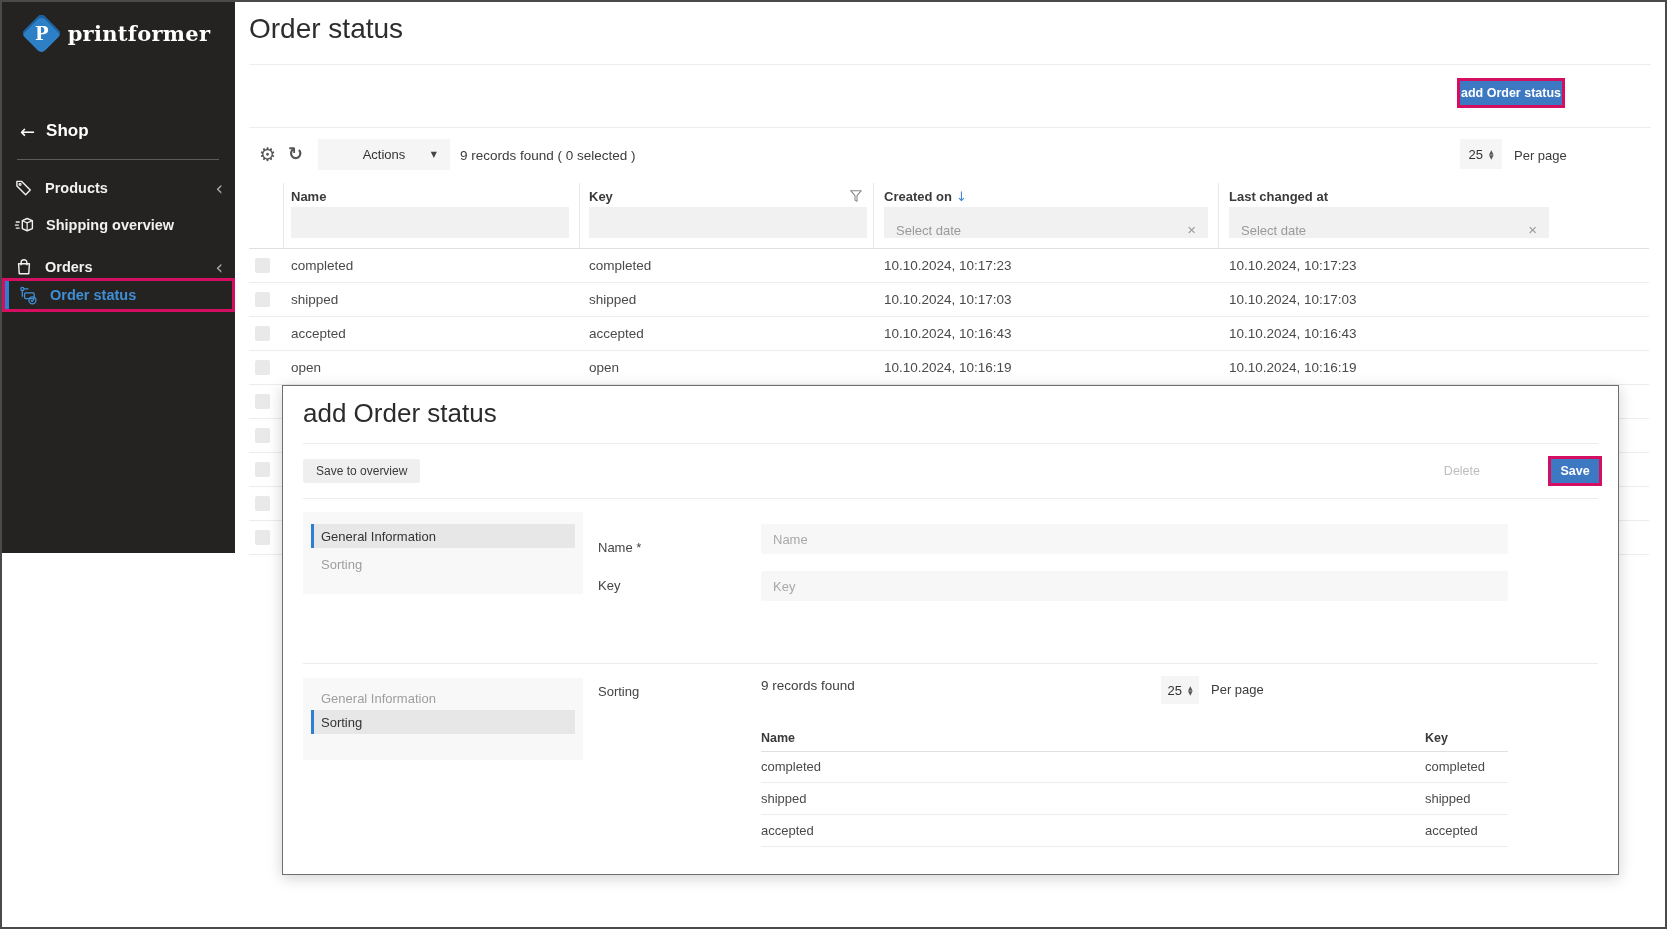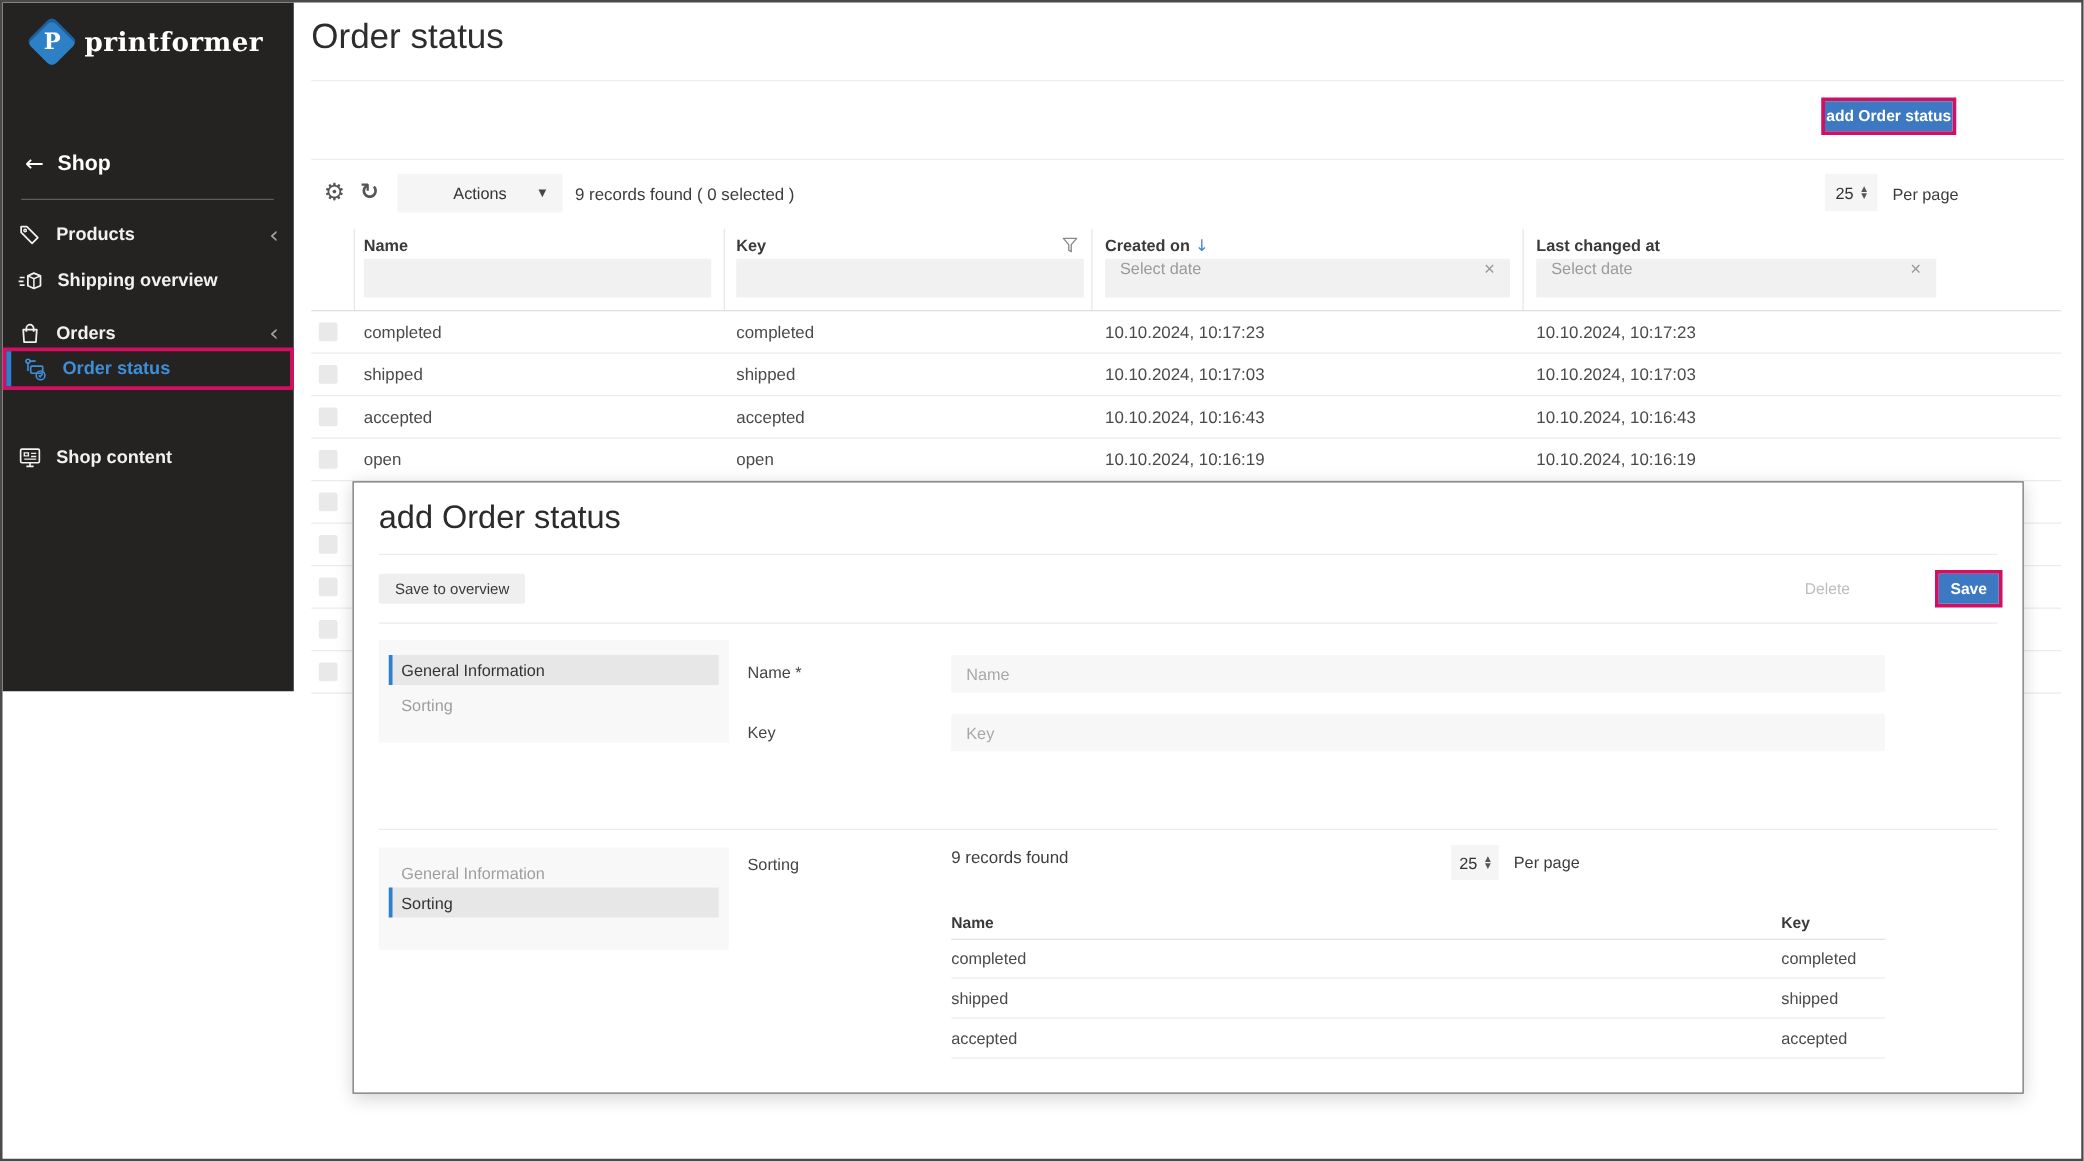--- a/index.html
+++ b/index.html
@@ -48,21 +48,21 @@
   .pp-main { left:1458px; top:137px; width:42px; height:30px; }
   .stepper { display:flex; flex-direction:column; line-height:5px; font-size:6px; color:#555; font-family:"DejaVu Sans",sans-serif; }
   .perpage-label { position:absolute; font-size:13px; color:#3c3c3c; }
   .ppl-main { left:1512px; top:146px; }
 
   
   .thead-label { position:absolute; top:187px; font-size:13px; font-weight:700; color:#3a3a3a; cursor:pointer; }
   .sort-arrow { color:#3f86d2; font-family:"DejaVu Sans",sans-serif; font-weight:400; margin-left:4px; }
   .vline { position:absolute; top:181px; height:66px; width:1px; background:#e7e7e7; }
   .finput { position:absolute; top:205px; height:31px; background:#f1f1f1; border:0; outline:0; font-family:inherit; font-size:13px; color:#444; padding:0 10px; }
-  .dateinput { position:absolute; top:205px; height:31px; background:#f1f1f1; display:flex; align-items:flex-start;
+  .dateinput { position:absolute; top:205px; height:31px; background:#f1f1f1; display:flex; align-items:flex-end;
                justify-content:space-between; padding:0 12px; cursor:pointer; }
   .dateinput .ph { font-size:13px; color:#9a9a9a; }
   .dateinput .clear { color:#9a9a9a; font-size:15px; cursor:pointer; }
   .funnel { position:absolute; left:846px; top:186px; cursor:pointer; }
   .thead-border { position:absolute; left:247px; right:16px; top:246px; height:1px; background:#e0e0e0; }
   .trow { position:absolute; left:247px; right:16px; height:34px; border-bottom:1px solid #ececec; cursor:pointer; }
   .cb { position:absolute; left:6px; top:9px; width:15px; height:15px; background:#e9e9e9; border-radius:2px; cursor:pointer; }
   .cell { position:absolute; top:9px; font-size:13.5px; color:#4a4a4a; }
   .c-name { left:42px; } .c-key { left:340px; } .c-created { left:635px; } .c-changed { left:980px; }
 
@@ -148,28 +148,20 @@
         <circle cx="5" cy="4.5" r="1.8" fill="none" stroke="#3f8fd8" stroke-width="1.5"></circle>
         <path d="M6.8 4.5H12M5 6.3v7.2" fill="none" stroke="#3f8fd8" stroke-width="1.5"></path>
         <rect x="7.5" y="9" width="11" height="6.5" rx="1.2" fill="none" stroke="#3f8fd8" stroke-width="1.5"></rect>
         <circle cx="16.5" cy="17.5" r="4" fill="none" stroke="#3f8fd8" stroke-width="1.5"></circle>
         <path d="M14.8 17.5l1.3 1.3 2.2-2.6" fill="none" stroke="#3f8fd8" stroke-width="1.5"></path>
       </svg>
       <span>Order status</span>
     </div>
 
 
-    <div class="nav-item" style="top:347px">
-      <svg width="20" height="20" viewBox="0 0 24 24">
-        <rect x="3" y="4" width="18" height="13" rx="1.3" fill="none" stroke="#f1f1f1" stroke-width="1.6"></rect>
-        <path d="M6.5 7.5h4v3h-4zM13 8h5M13 11h5M6.5 13.5h11.5" fill="none" stroke="#f1f1f1" stroke-width="1.3"></path>
-        <path d="M12 17v3M8.5 20.5h7" stroke="#f1f1f1" stroke-width="1.5"></path>
-      </svg>
-      <span>Shop content</span>
-    </div>
   </div>
 
   <div class="page-title">Order status</div>
   <div class="hdiv" style="top:62px"></div>
 
   <div class="add-btn-wrap">
     <button class="btn-blue add-btn">add Order status</button>
   </div>
   <div class="hdiv" style="top:125px"></div>
 
@@ -278,21 +270,21 @@
 
     <div class="tabpanel" style="top:126px">
       <div class="tab active" style="top:12px">
         <span class="tbar"></span>
         <span>General Information</span>
       </div>
       <div class="tab" style="top:40px">
         <span>Sorting</span>
       </div>
     </div>
-    <div class="flabel" style="top:144px">Name *</div>
+    <div class="flabel" style="top:154px">Name *</div>
     <input class="ftext" style="top: 138px;" placeholder="Name">
     <div class="flabel" style="top:192px">Key</div>
     <input class="ftext" style="top: 185px;" placeholder="Key">
 
     <div class="m-div" style="top:277px"></div>
 
     <div class="tabpanel" style="top:292px">
       <div class="tab" style="top:8px">
         <span>General Information</span>
       </div>

